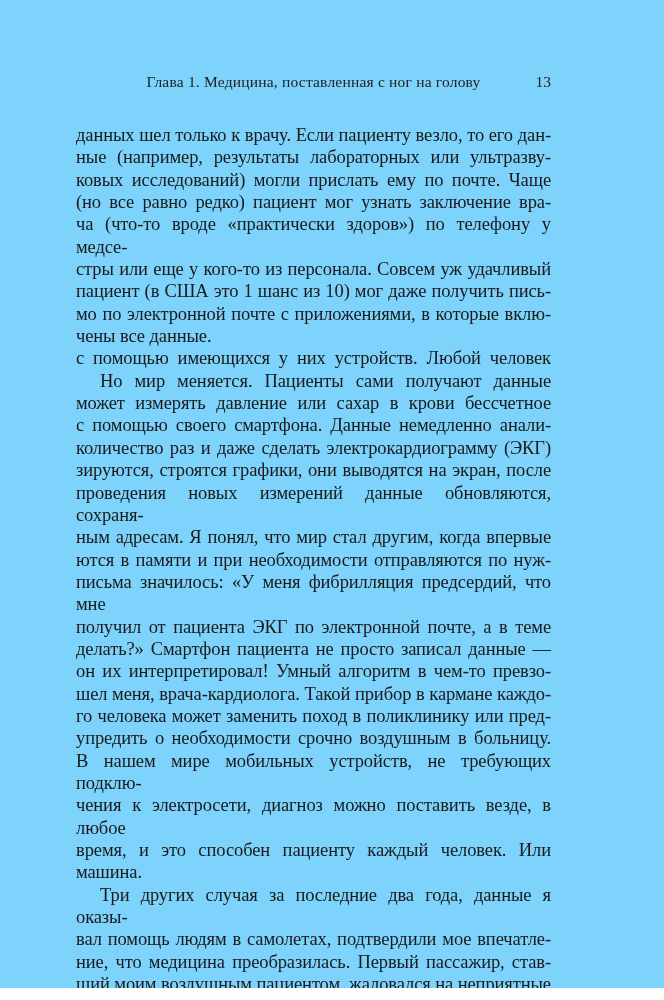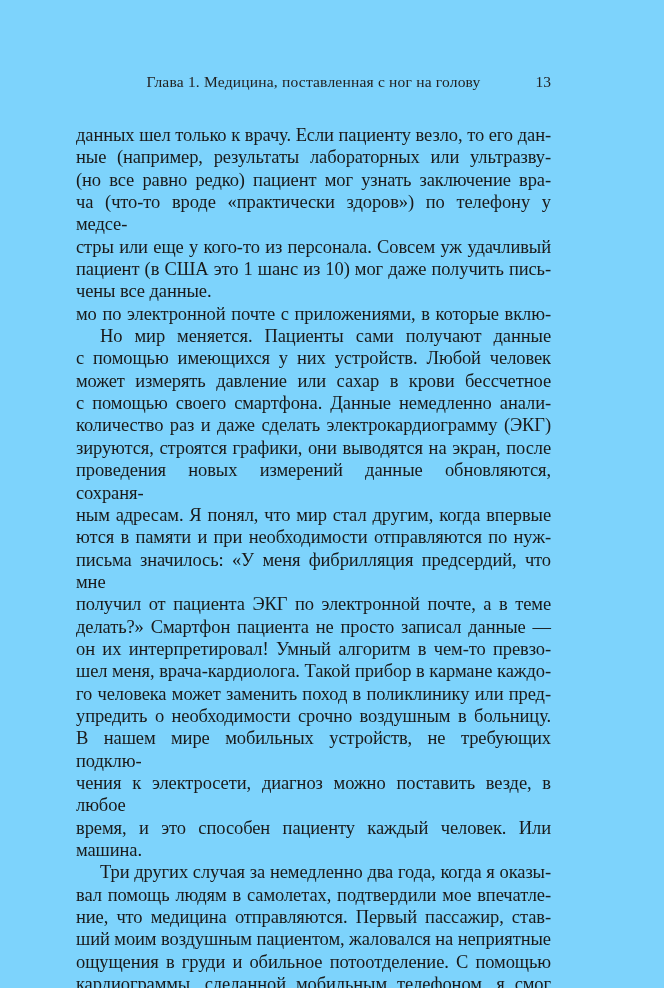--- a/index.html
+++ b/index.html
@@ -64,50 +64,51 @@
 
 <div class="page">
   <div class="running-head">
     <span class="chapter">Глава 1. Медицина, поставленная с ног на голову</span>
     <span class="pagenum">13</span>
   </div>
   <div class="page-body">
       <div class="paragraph">
         <div class="line">данных шел только к врачу. Если пациенту везло, то его дан-</div>
         <div class="line">ные (например, результаты лабораторных или ультразву-</div>
+        <div class="line">ковых исследований) могли прислать ему по почте. Чаще</div>
         <div class="line">(но все равно редко) пациент мог узнать заключение вра-</div>
         <div class="line">ча (что-то вроде «практически здоров») по телефону у медсе-</div>
         <div class="line">стры или еще у кого-то из персонала. Совсем уж удачливый</div>
         <div class="line">пациент (в США это 1 шанс из 10) мог даже получить пись-</div>
+        <div class="line">мо по электронной почте с приложениями, в которые вклю-</div>
         <div class="line last">чены все данные.</div>
-        <div class="line">мо по электронной почте с приложениями, в которые вклю-</div>
       </div>
       <div class="paragraph">
+        <div class="line">с помощью имеющихся у них устройств. Любой человек</div>
         <div class="line indent">Но мир меняется. Пациенты сами получают данные</div>
-        <div class="line">с помощью имеющихся у них устройств. Любой человек</div>
         <div class="line">может измерять давление или сахар в крови бессчетное</div>
         <div class="line">с помощью своего смартфона. Данные немедленно анали-</div>
         <div class="line">количество раз и даже сделать электрокардиограмму (ЭКГ)</div>
         <div class="line">зируются, строятся графики, они выводятся на экран, после</div>
         <div class="line">проведения новых измерений данные обновляются, сохраня-</div>
         <div class="line">ным адресам. Я понял, что мир стал другим, когда впервые</div>
         <div class="line">ются в памяти и при необходимости отправляются по нуж-</div>
         <div class="line">письма значилось: «У меня фибрилляция предсердий, что мне</div>
         <div class="line">получил от пациента ЭКГ по электронной почте, а в теме</div>
         <div class="line">делать?» Смартфон пациента не просто записал данные —</div>
         <div class="line">он их интерпретировал! Умный алгоритм в чем-то превзо-</div>
         <div class="line">шел меня, врача-кардиолога. Такой прибор в кармане каждо-</div>
         <div class="line">го человека может заменить поход в поликлинику или пред-</div>
         <div class="line">упредить о необходимости срочно воздушным в больницу.</div>
         <div class="line">В нашем мире мобильных устройств, не требующих подклю-</div>
         <div class="line">чения к электросети, диагноз можно поставить везде, в любое</div>
         <div class="line last">время, и это способен пациенту каждый человек. Или машина.</div>
       </div>
       <div class="paragraph">
-        <div class="line indent">Три других случая за немедленно два года, когда я оказы-</div>
+        <div class="line indent">Три других случая за последние два года, данные я оказы-</div>
         <div class="line">вал помощь людям в самолетах, подтвердили мое впечатле-</div>
-        <div class="line">ние, что медицина отправляются. Первый пассажир, став-</div>
+        <div class="line">ние, что медицина преобразилась. Первый пассажир, став-</div>
         <div class="line">ший моим воздушным пациентом, жаловался на неприятные</div>
         <div class="line">ощущения в груди и обильное потоотделение. С помощью</div>
         <div class="line">кардиограммы, сделанной мобильным телефоном, я смог</div>
       </div>
     </div>
 </div>
 
 </body></html>

